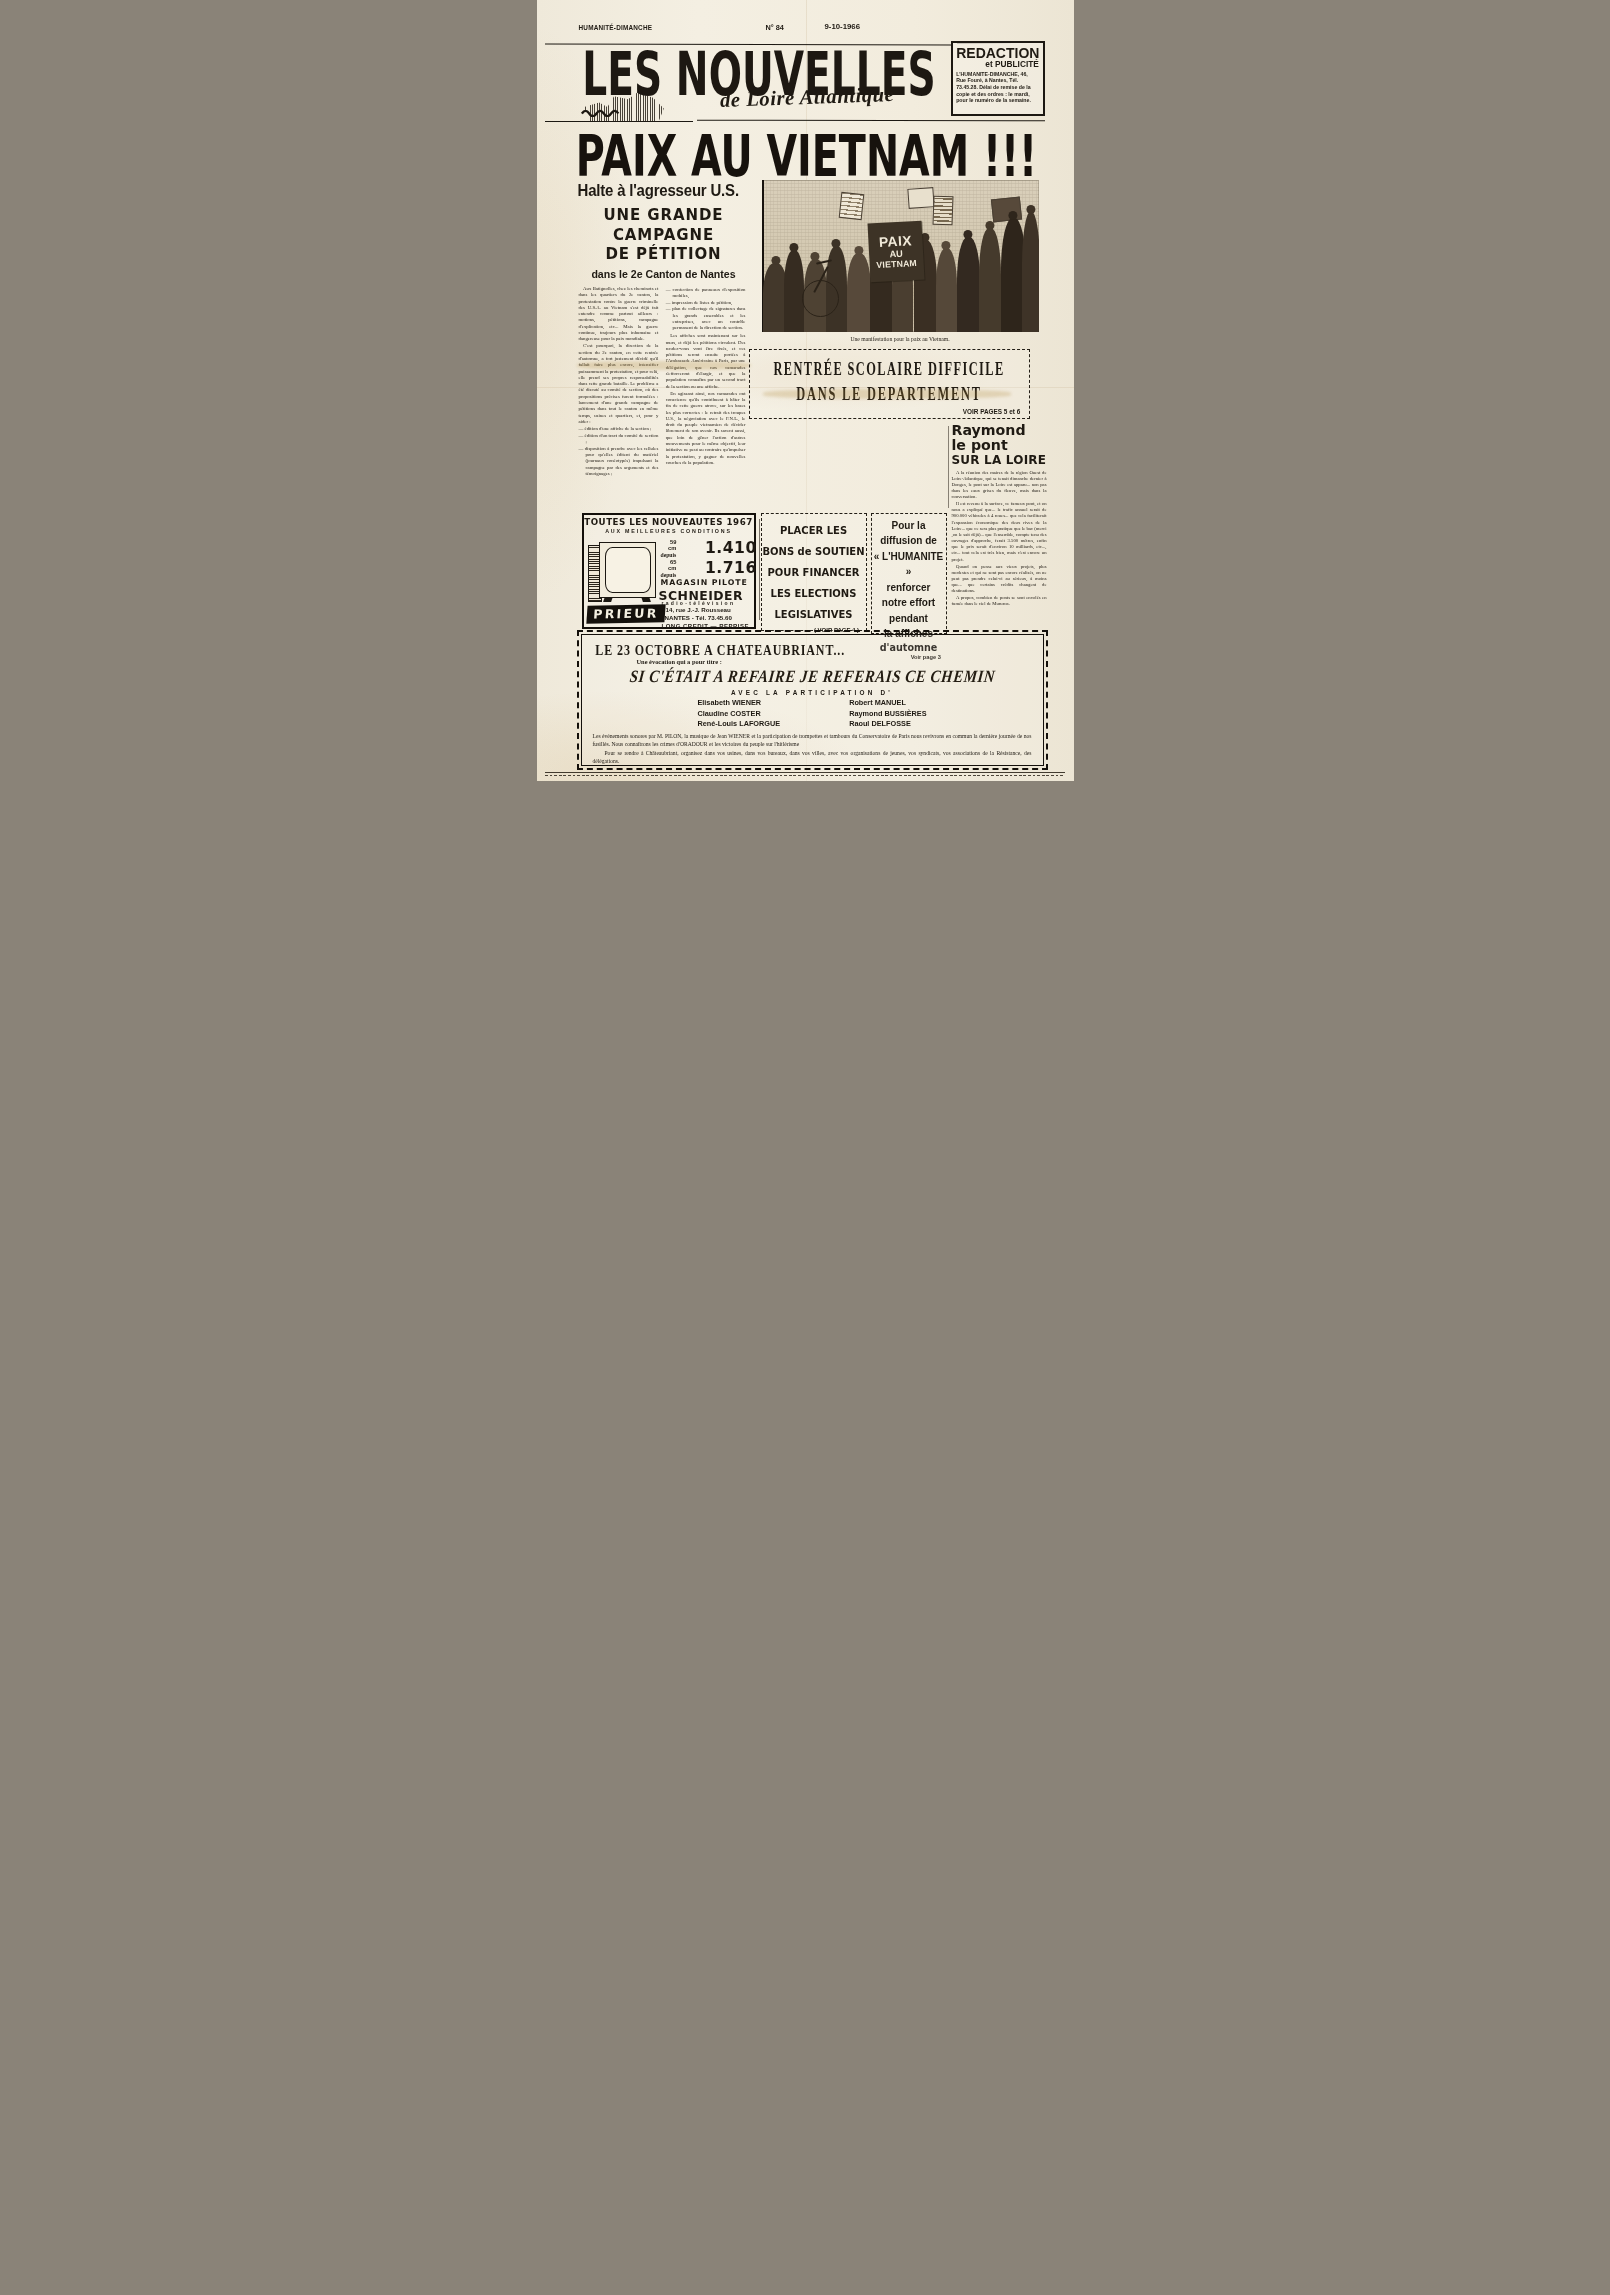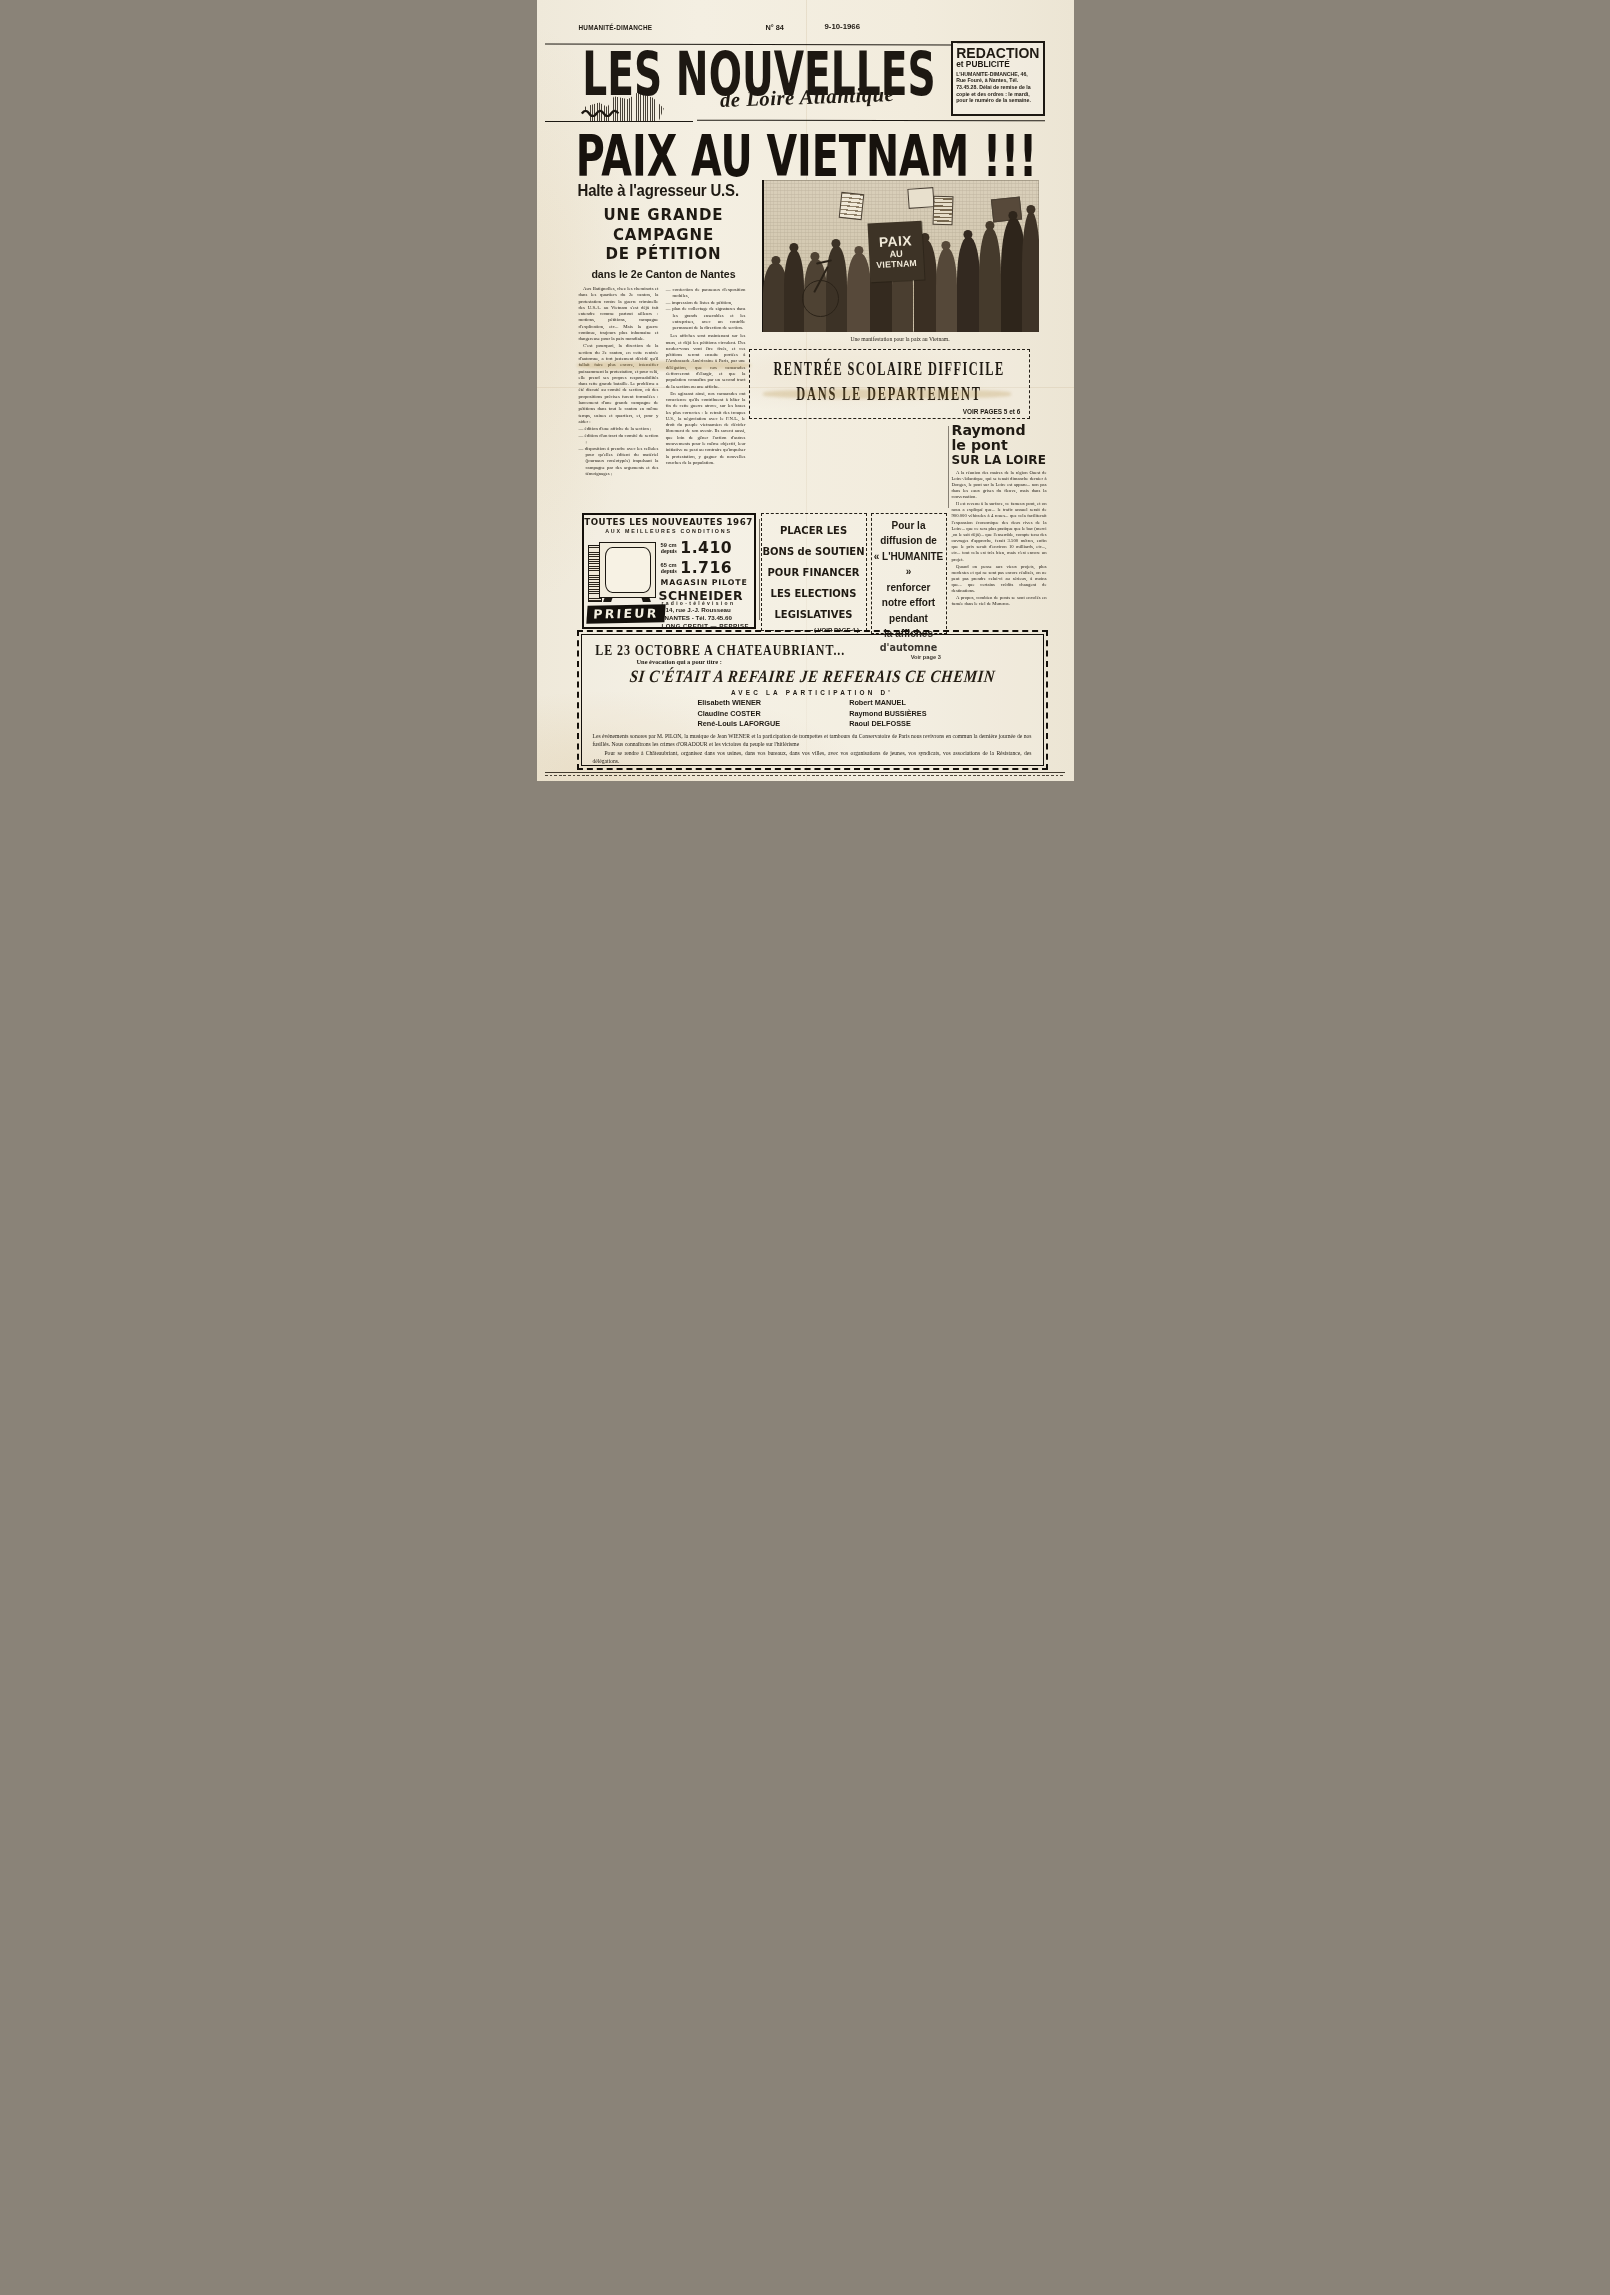--- a/index.html
+++ b/index.html
@@ -20,21 +20,21 @@
   .bodytext p{margin:0 0 0.9px 0; text-indent:4.6px;}
   .dash-item{padding-left:6.9px; text-indent:-6.9px; margin:0.5px 0;}
   .dash-item::before{content:"— ";}
   .chainbox{border:1.8px dashed #231e16; background:rgba(255,255,255,.12);}
   .stain{position:absolute; background:rgba(178,138,62,.26); filter:blur(1.4px); border-radius:40%;}
   .smudge{position:absolute; background:rgba(40,32,22,.75);}
   .person{position:absolute; bottom:0; border-radius:45% 45% 0 0;}
   .person::before{content:""; position:absolute; top:-7.3px; left:50%; transform:translateX(-50%);
     width:9.2px; height:9.2px; border-radius:50%; background:inherit;}
   .placard{position:absolute; border:0.9px solid #4a4034;}
-  .ad-big{font-weight:900; font-size:15.6px; letter-spacing:0.5px; font-family:"DejaVu Sans",sans-serif;}
+  .ad-big{font-weight:900; font-size:15.6px; letter-spacing:0.5px; font-family:"DejaVu Sans",sans-serif;margin-left:25px;}
   .names{font-weight:800; font-size:7.3px; line-height:1.5;}
 </style>
 </head>
 <body>
 
 <div class="sheet">
 
   <div class="vcrease" style="left:269px;"></div>
   <div class="abs" style="left:0;top:387px;width:537px;height:0.9px;background:rgba(150,110,50,.10);"></div>
 
@@ -52,21 +52,21 @@
   </svg>
   <svg class="abs" style="left:44px;top:108px;" width="41" height="9.2" viewBox="0 0 90 20">
     <path d="M2 12 q8 -12 16 0 t16 0 t16 0 t16 0 t16 0" stroke="#1d1812" stroke-width="5" fill="none"></path>
   </svg>
   <div class="abs serif" style="left:183px;top:86px;font-size:20.7px;font-weight:700;font-style:italic;transform:rotate(-2deg);letter-spacing:0.5px;">de Loire Atlantique</div>
   <div class="abs rule" style="left:8.3px;top:121px;width:148px;"></div>
   <div class="abs rule" style="left:160px;top:120px;width:348px;transform:rotate(.1deg);"></div>
 
   <div class="abs" style="left:415px;top:42px;width:92px;height:73px;border:1.4px solid #1c1812;outline:0.5px solid #1c1812;outline-offset:0.9px;background:rgba(255,255,255,.2);padding:2.8px 3.7px;box-sizing:border-box;">
     <div style="text-align:center;font-weight:900;font-size:14px;line-height:1.05;">REDACTION</div>
-    <div style="text-align:left;font-weight:900;font-size:8.3px;line-height:1.15;">et PUBLICITÉ</div>
+    <div style="text-align:right;font-weight:900;font-size:8.3px;line-height:1.15;">et PUBLICITÉ</div>
     <div style="font-weight:700;font-size:5.2px;line-height:1.26;margin-top:0.9px;">L'HUMANITE-DIMANCHE, 46, Rue Fouré, à Nantes, Tél. 73.45.28. Délai de remise de la copie et des ordres : le mardi, pour le numéro de la semaine.</div>
   </div>
 
   <svg class="abs" style="left:38px;top:127px;" width="463" height="54" viewBox="0 0 1008 118">
     <text x="0" y="106" font-family="DejaVu Sans, sans-serif" font-weight="900" font-size="126" fill="#17120d" textLength="1008" lengthAdjust="spacingAndGlyphs">PAIX AU VIETNAM !!!</text>
   </svg>
 
   <div class="abs" style="left:41px;top:182px;width:179px;font-weight:800;font-size:15px;letter-spacing:-0.2px;transform:scaleY(1.05);">Halte à l'agresseur U.S.</div>
   <div class="abs" style="left:41px;top:206px;width:172px;text-align:center;font-weight:900;font-family:'DejaVu Sans',sans-serif;font-size:15px;line-height:1.3;letter-spacing:0.9px;">
     <div>UNE GRANDE</div>

